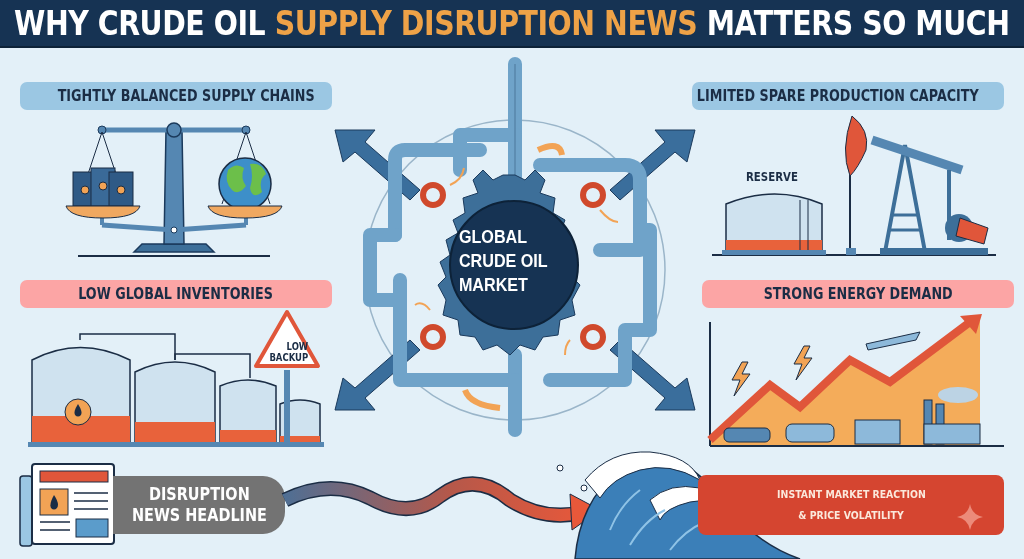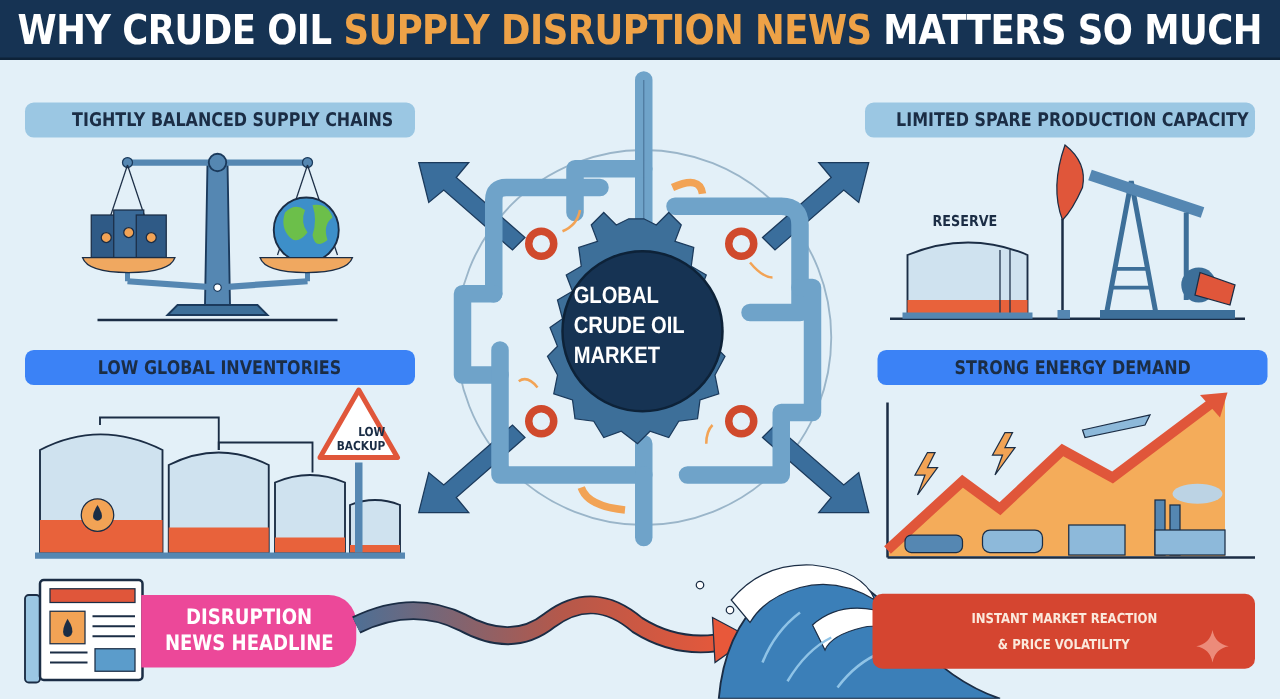--- a/index.html
+++ b/index.html
@@ -31,21 +31,21 @@
     border-radius: 7px;
     display: flex; align-items: center; justify-content: center;
     font-family: "DejaVu Sans", sans-serif;
     font-weight: bold;
     font-size: 15px;
     color: #1b2d45;
     white-space: nowrap;
   }
   .pill span { display: inline-block; transform: scaleX(0.85); }
   .pill.blue { background: #9bc7e3; padding-left: 20px; }
-  .pill.orange { background: #3b82f6; }
+  .pill.orange { background: #fca5a5; }
   svg { position: absolute; overflow: visible; }
   .center-label {
     position: absolute;
     left: 449px; top: 225px; width: 132px;
     color: #ffffff;
     font-family: Liberation Sans, sans-serif;
     font-weight: bold;
     font-size: 19px;
     line-height: 24px;
   }
@@ -56,21 +56,21 @@
     color: #1b2d45; transform: scaleX(0.85); transform-origin: left;
   }
   .warn-text {
     position: absolute; left: 262px; top: 341px; width: 50px;
     text-align: right; color: #1b2d45;
     font-family: "DejaVu Sans", sans-serif; font-weight: bold; font-size: 10px; line-height: 11px;
   }
   .warn-text div { transform: scaleX(0.85); }
   .news-pill {
     position: absolute; left: 113px; top: 476px; width: 172px; height: 58px;
-    background: #ec4899; border-radius: 0 22px 22px 0;
+    background: #737373; border-radius: 0 22px 22px 0;
     display: flex; flex-direction: column; align-items: center; justify-content: center;
     color: #ffffff; font-family: "DejaVu Sans", sans-serif; font-weight: bold; font-size: 17px; line-height: 21px;
   }
   .news-pill div { transform: scaleX(0.85); white-space: nowrap; }
   .react-pill {
     position: absolute; left: 698px; top: 475px; width: 306px; height: 60px;
     background: #d54530; border-radius: 8px;
     display: flex; flex-direction: column; align-items: center; justify-content: center;
     color: #fbe9dc; font-family: "DejaVu Sans", sans-serif; font-weight: bold; font-size: 11px; line-height: 21px;
   }
@@ -79,21 +79,21 @@
 </head>
 <body>
 
 <div class="header">
   <h1><span>WHY CRUDE OIL </span><span class="accent">SUPPLY DISRUPTION NEWS</span><span> MATTERS SO MUCH</span></h1>
 </div>
 
 <div class="pill blue" style="left:20px; top:82px; width:312px;">
     <span>TIGHTLY BALANCED SUPPLY CHAINS</span>
   </div>
-<div class="pill blue" style="left:692px; top:82px; width:312px;">
+<div class="pill blue" style="left:692px; top:82px; width:312px;justify-content:flex-end;">
     <span>LIMITED SPARE PRODUCTION CAPACITY</span>
   </div>
 <div class="pill orange" style="left:20px; top:280px; width:312px;">
     <span>LOW GLOBAL INVENTORIES</span>
   </div>
 <div class="pill orange" style="left:692px; top:280px; width:312px;margin-left:10px;">
     <span>STRONG ENERGY DEMAND</span>
   </div>
 
 <svg width="340" height="200" style="left:0;top:110px" viewBox="0 110 340 200">

